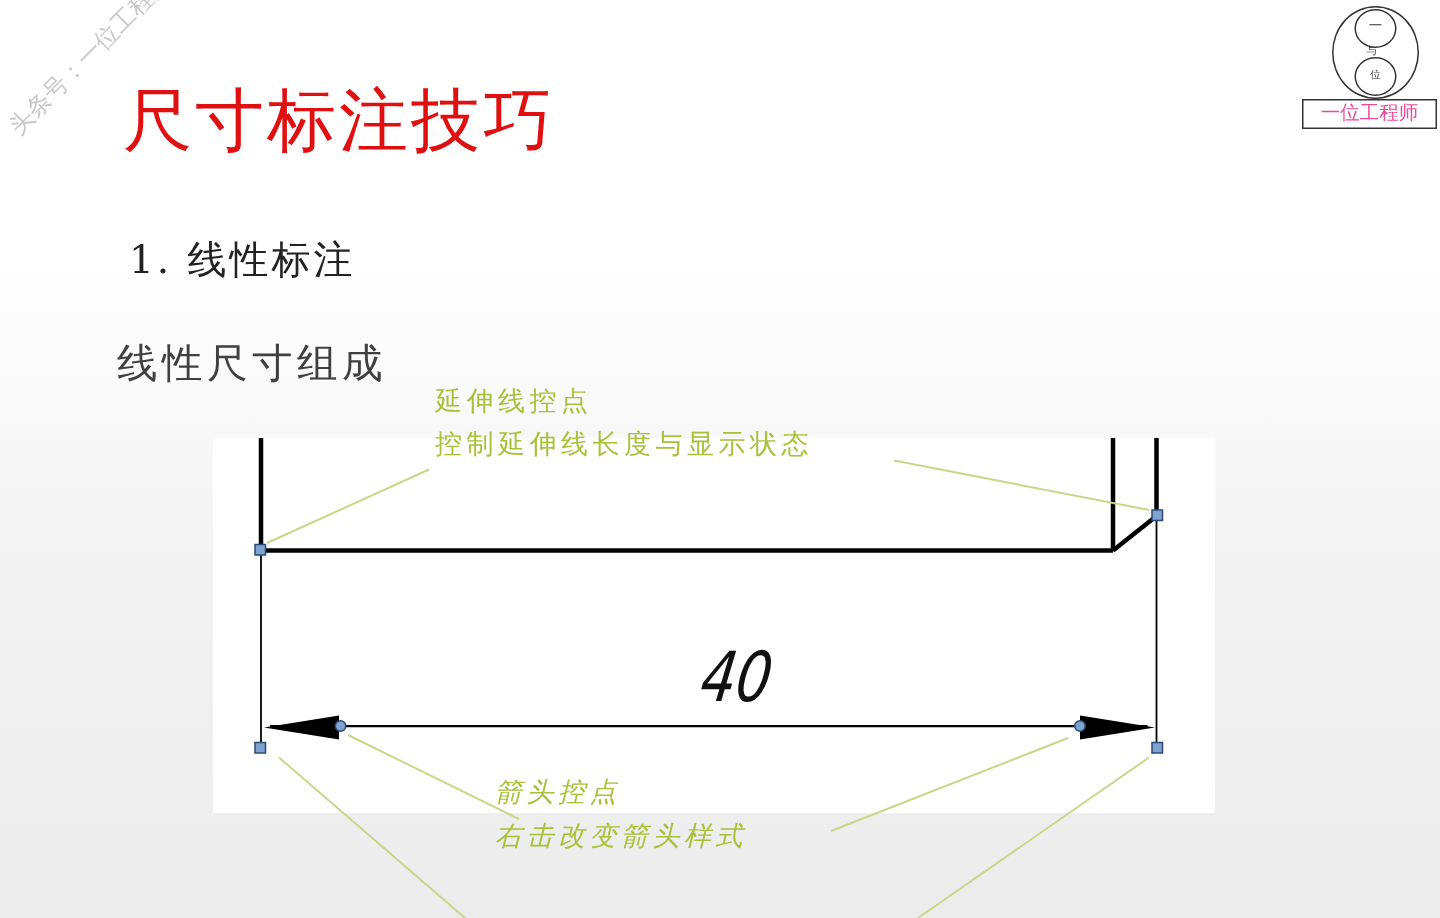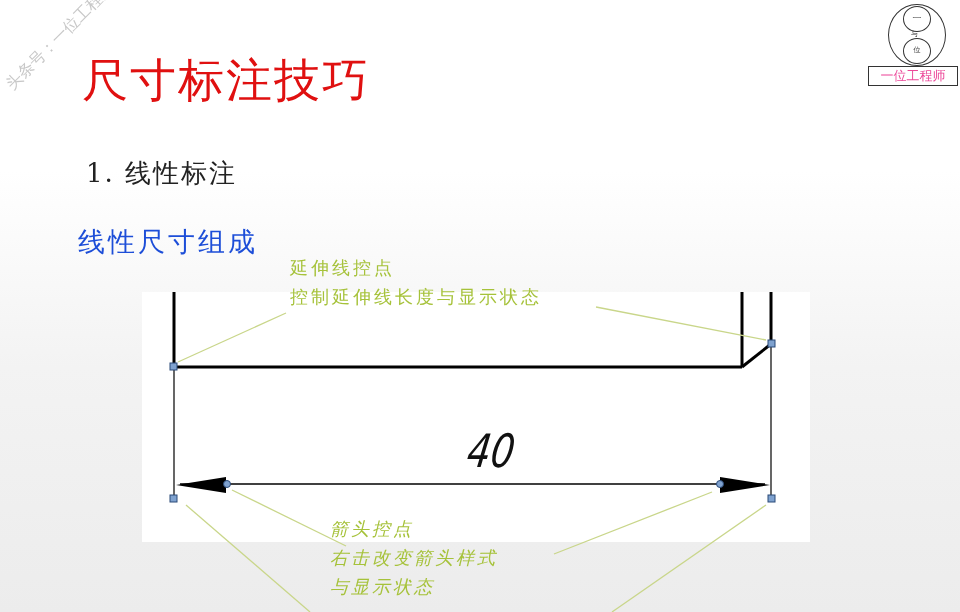--- a/index.html
+++ b/index.html
@@ -8,21 +8,21 @@
     font-family:"DejaVu Sans",sans-serif;}
   .slide{position:absolute;left:0;top:0;width:960px;height:612px;}
   .title{position:absolute;left:82px;top:50px;font-size:46px;color:#e01010;letter-spacing:2px;font-family:"DejaVu Sans",sans-serif;}
   .watermark{position:absolute;left:2px;top:80px;font-size:16px;color:#c8c8c8;transform:rotate(-45deg);transform-origin:left top;white-space:nowrap;font-family:"DejaVu Serif",serif;}
   .logo{position:absolute;left:866px;top:2px;width:94px;height:86px;}
   .logo-circle{position:absolute;left:22px;top:2px;width:56px;height:60px;border:1.5px solid #333;border-radius:50%;}
   .logo-inner{position:absolute;left:14px;width:26px;height:24px;border:1.2px solid #333;border-radius:50%;font-size:9px;text-align:center;line-height:22px;color:#333;}
   .logo-mid{position:absolute;left:22px;top:24px;font-size:7px;color:#333;}
   .logo-label{position:absolute;left:2px;top:64px;width:88px;height:18px;border:1.5px solid #333;font-size:13px;text-align:center;line-height:18px;color:#ec4899;font-family:"DejaVu Serif",serif;background:#fff;}
   .heading1{position:absolute;left:86px;top:156px;font-size:26px;color:#222;font-family:"DejaVu Serif",serif;letter-spacing:2px;}
-  .heading2{position:absolute;left:78px;top:224px;font-size:27px;color:#1d4ed8;font-family:Liberation Serif, serif;letter-spacing:3px;}
+  .heading2{position:absolute;left:78px;top:224px;font-size:27px;color:#404040;font-family:Liberation Serif, serif;letter-spacing:3px;}
   .drawing{position:absolute;left:142px;top:292px;width:668px;height:250px;background:#fff;}
   svg.overlay{position:absolute;left:0;top:0;}
   .note{position:absolute;color:#a6c23a;font-size:18px;letter-spacing:3px;line-height:29px;font-family:"DejaVu Serif",serif;}
   .note1{left:290px;top:253px;width:310px;}
   .note2{left:330px;top:514px;width:240px;font-style:italic;}
   .dimtext{position:absolute;left:462px;top:424px;font-size:46px;font-style:italic;color:#111;font-family:"DejaVu Sans",sans-serif;transform:skewX(-8deg) scaleX(0.8);}
 </style>
 </head>
 <body>
 
@@ -87,16 +87,15 @@
   <div class="dimtext">40</div>
 
   <div class="note note1">
     <div>延伸线控点</div>
     <div>控制延伸线长度与显示状态</div>
   </div>
 
   <div class="note note2">
     <div>箭头控点</div>
     <div>右击改变箭头样式</div>
-    <div>与显示状态</div>
   </div>
 
 </div>
 
 </body></html>

